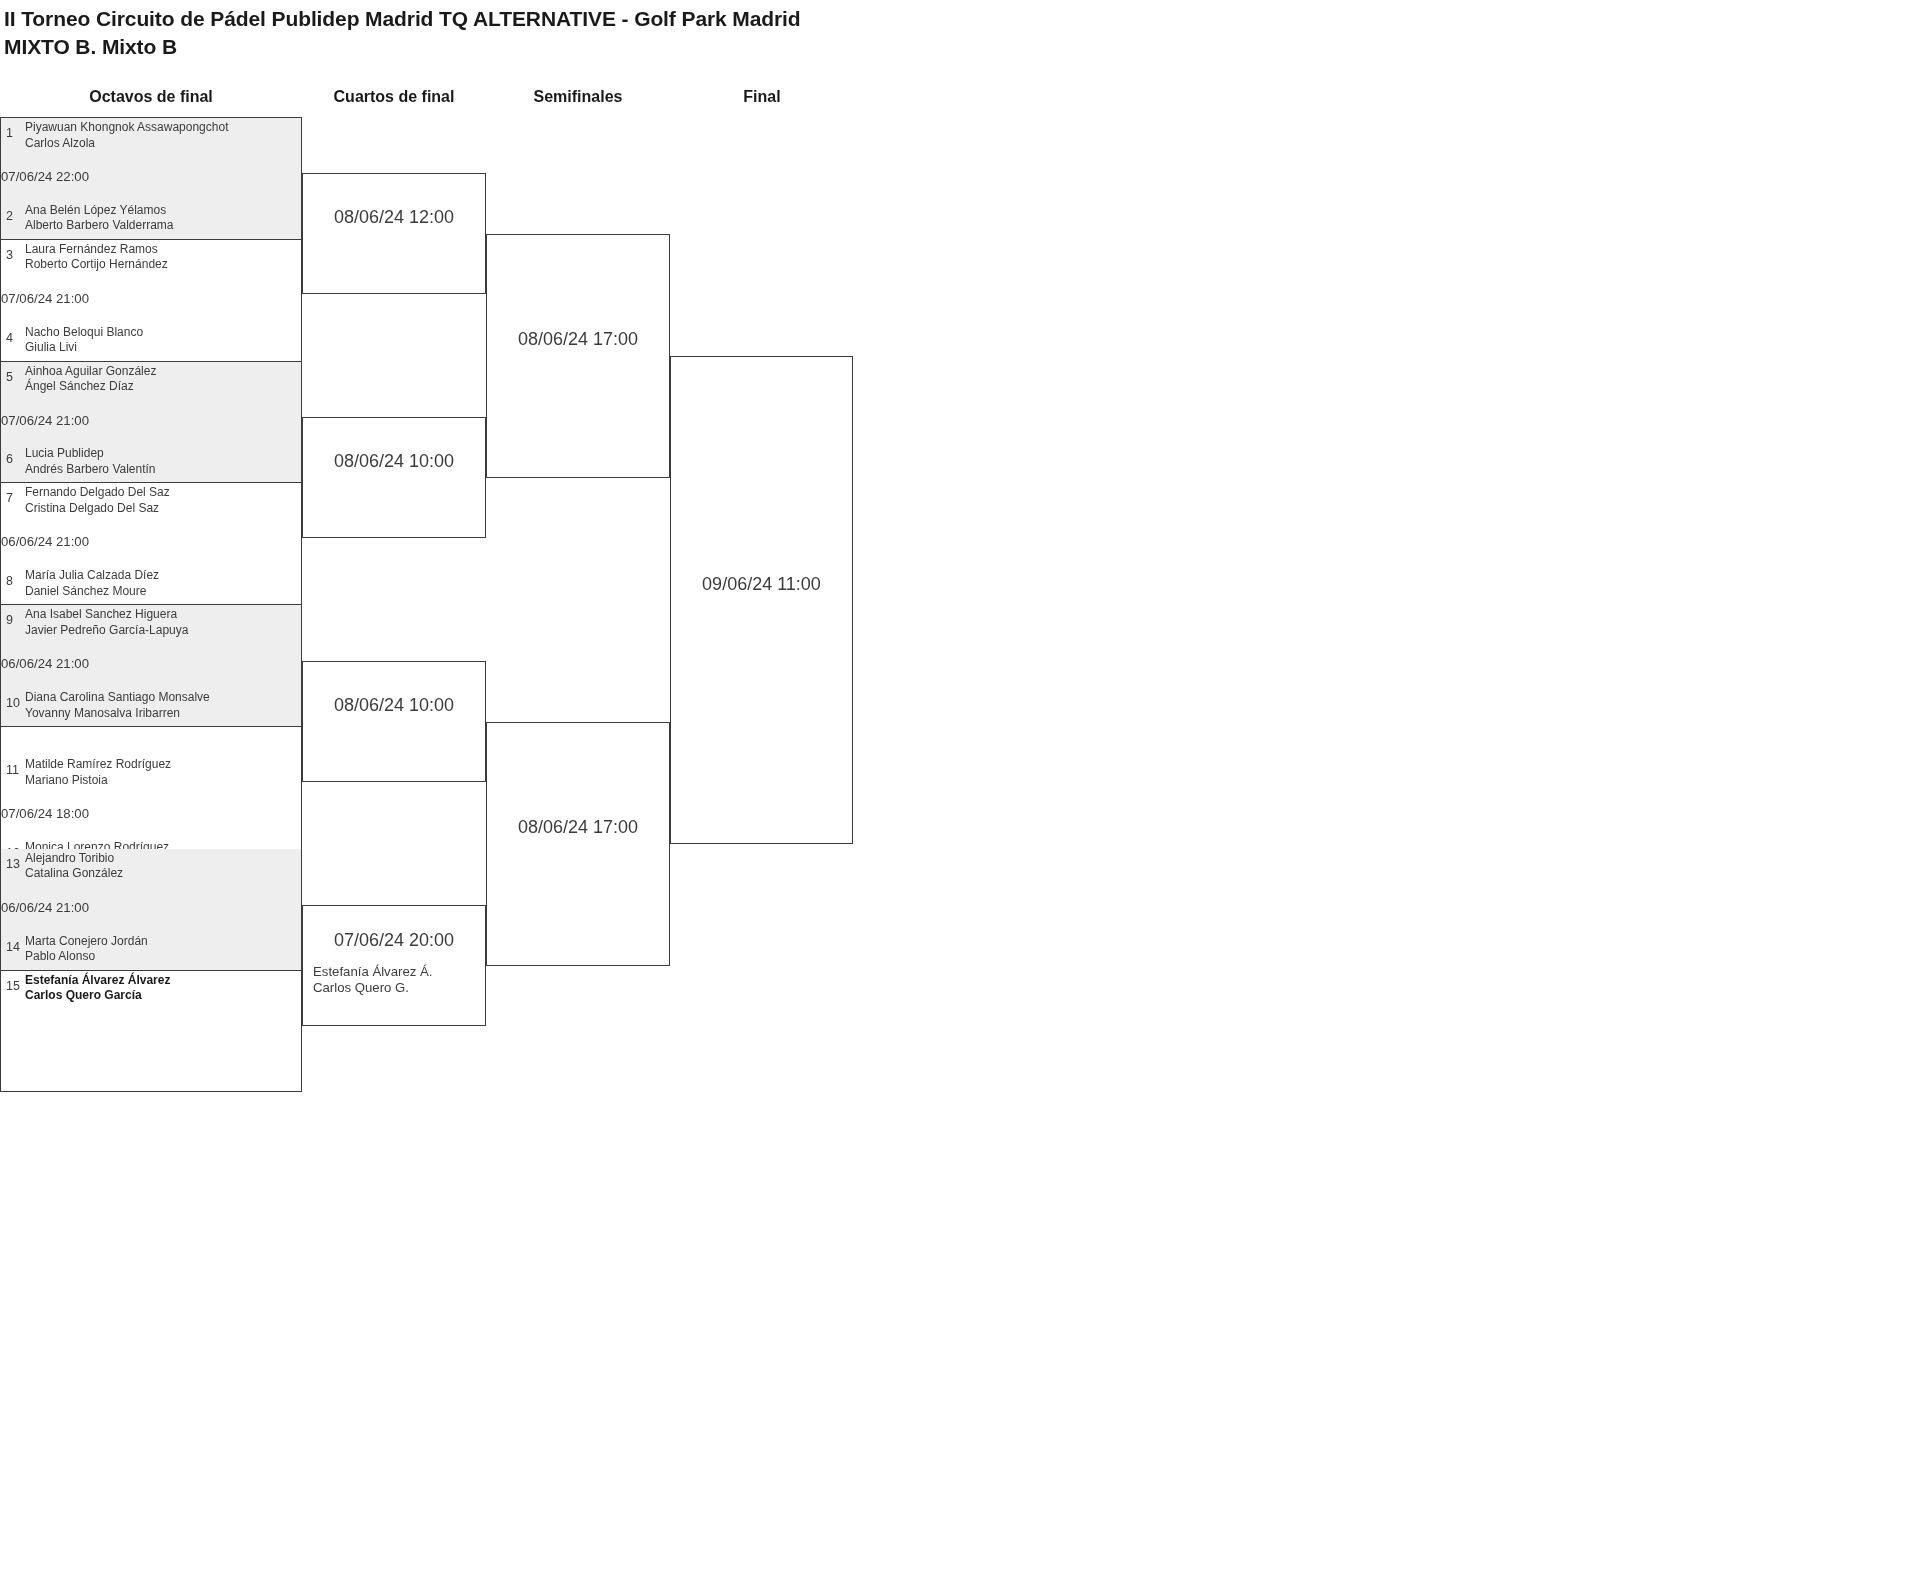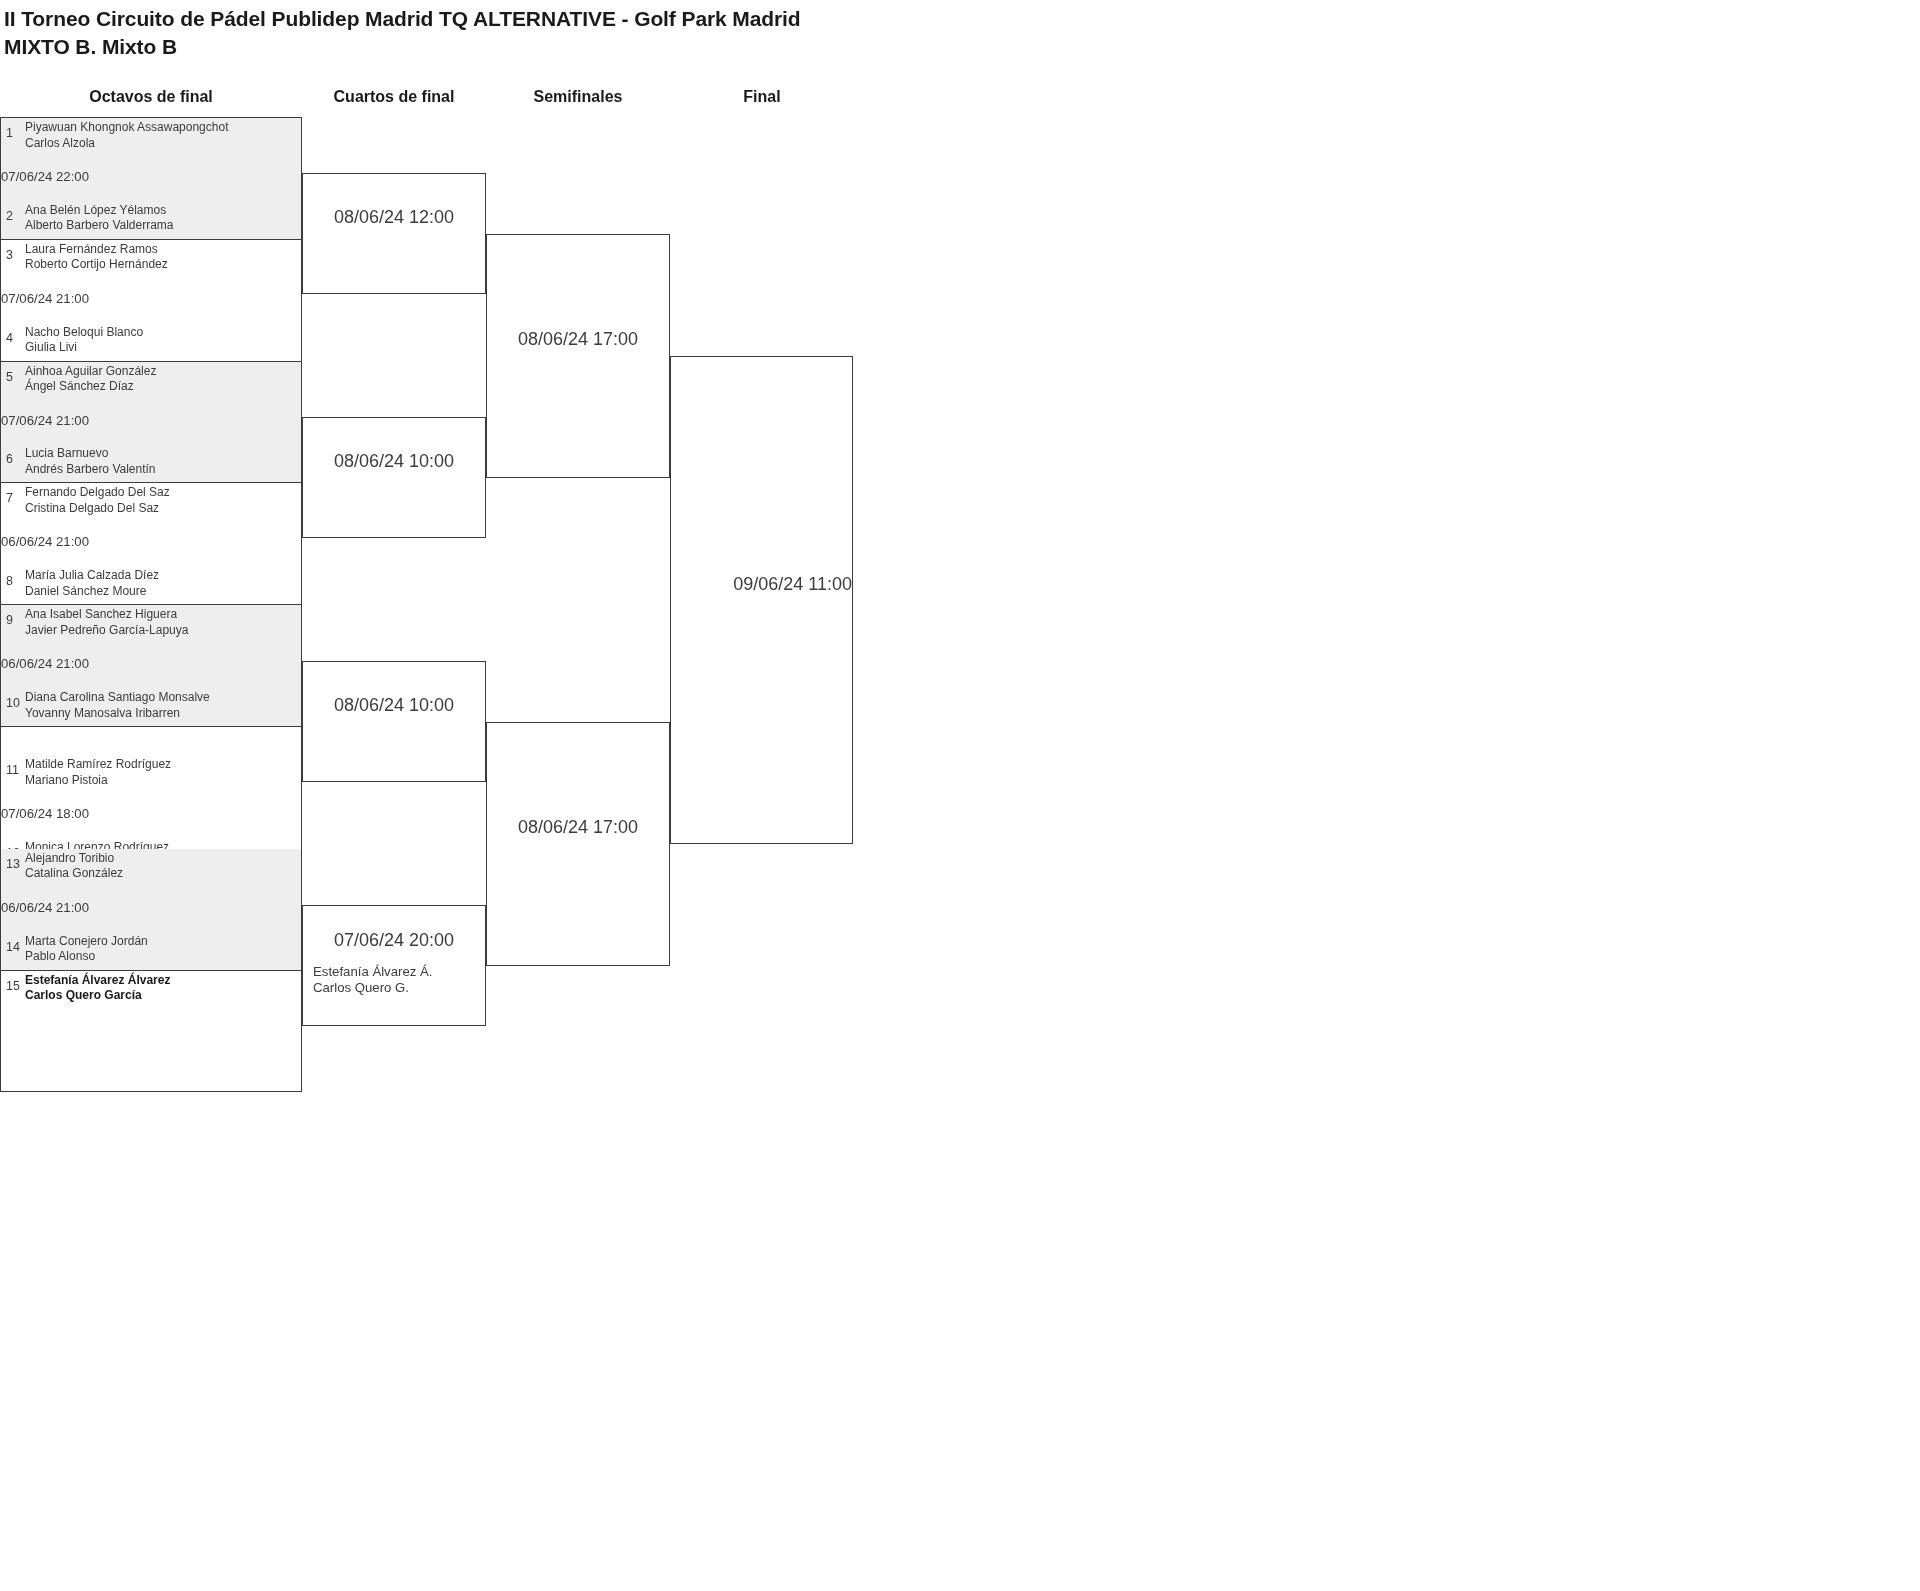--- a/index.html
+++ b/index.html
@@ -163,21 +163,21 @@
   #sf2 { top: 605px; height: 244px; }
   .sf .label { top: 94px; }
 
   
   #fin {
     left: 670px;
     width: 183px;
     top: 239px;
     height: 488px;
   }
-  #fin .label { top: 217px; text-align: right; }
+  #fin .label { top: 217px; }
 </style>
 </head>
 <body>
 
 <div id="title">
   <span class="line">II Torneo Circuito de Pádel Publidep Madrid TQ ALTERNATIVE - Golf Park Madrid</span>
   <span class="line">MIXTO B. Mixto B</span>
 </div>
 
 <div class="round-header" id="hdr-r16">Octavos de final</div>
@@ -230,21 +230,21 @@
         <span class="seed">5</span>
         <span class="team">
           <span class="nm">Ainhoa Aguilar González</span>
           <span class="nm">Ángel Sánchez Díaz</span>
         </span>
       </div>
       <div class="matchtime">07/06/24 21:00</div>
       <div class="slot bottom">
         <span class="seed">6</span>
         <span class="team">
-          <span class="nm">Lucia Barnuevo</span>
+          <span class="nm">Lucia Publidep</span>
           <span class="nm">Andrés Barbero Valentín</span>
         </span>
       </div>
     </div>
 
     <div class="pair bordered" style="top:365.4px;">
       <div class="slot top">
         <span class="seed">7</span>
         <span class="team">
           <span class="nm">Fernando Delgado Del Saz</span>

